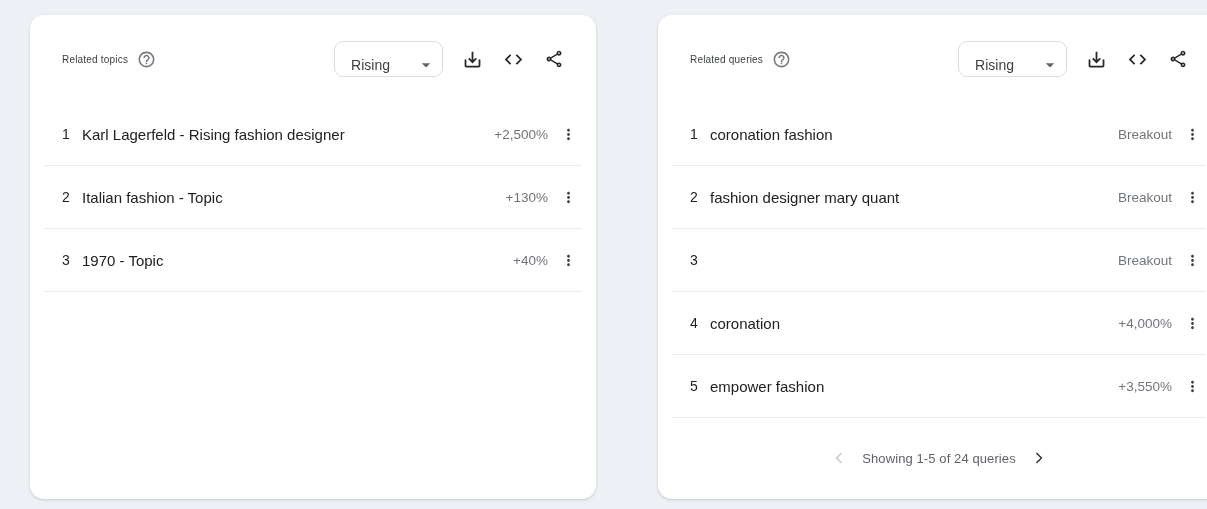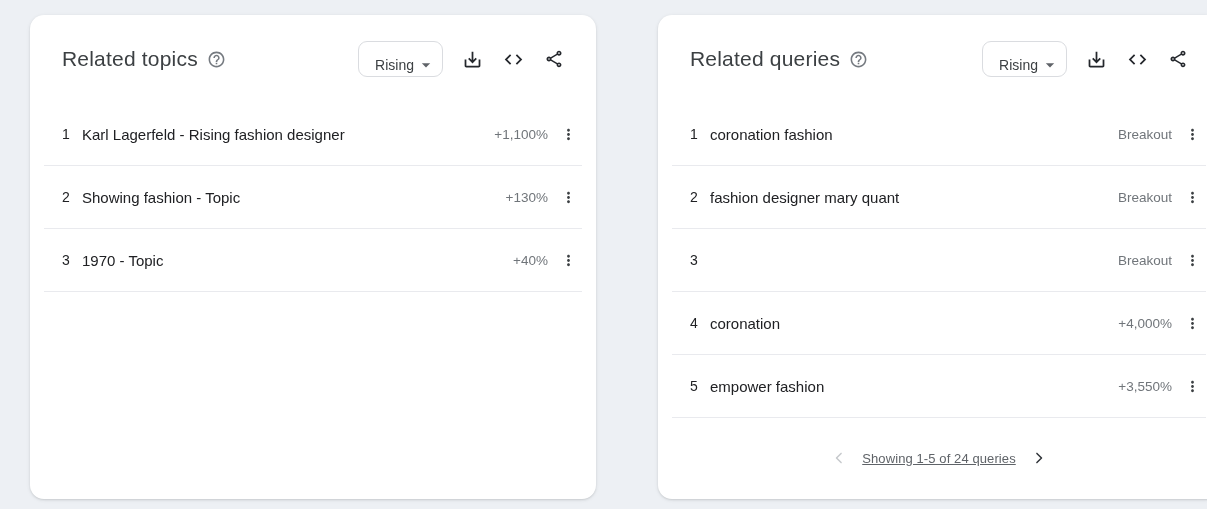--- a/index.html
+++ b/index.html
@@ -18,33 +18,33 @@
     box-shadow: 0 1px 2px rgba(60,64,67,.15), 0 1px 4px rgba(60,64,67,.08);
   }
   .panel.left  { left: 30px;  width: 566px; }
   .panel.right { left: 658px; width: 562px; }
 
   .panel-header {
     display: flex; align-items: center;
     padding: 26px 30px 0 32px; height: 62px;
   }
   .title-wrap { display: flex; align-items: center; }
-  .title { font-size: 21px; color: #3c4043; letter-spacing: .2px; }
+  .title { font-size: 10px; color: #3c4043; letter-spacing: .2px; }
   .help-btn {
     margin-left: 9px; border: none; background: none; padding: 0;
     color: #757a80; display: flex; align-items: center; cursor: pointer;
   }
   .spacer { flex: 1; }
 
   .dropdown {
     display: flex; align-items: center;
     height: 36px; padding: 12px 6px 0 16px;
     border: 1px solid #dadce0; border-radius: 9px;
     background: #fff; font-family: inherit;
-    font-size: 14px; color: #3c4043; cursor: pointer;
+    font-size: 14px; color: #3c4043; cursor: pointer; gap: 24px;
   }
   .dropdown .caret { display: flex; margin-left: 2px; color: #5f6368; }
 
   .icon-btn {
     width: 24px; height: 24px; margin-left: 17px;
     border: none; background: none; padding: 0;
     color: #24272c; cursor: pointer;
     display: flex; align-items: center; justify-content: center;
   }
 
@@ -68,21 +68,21 @@
   .pagination {
     display: flex; align-items: center; justify-content: center;
     height: 80px; gap: 12px;
   }
   .page-btn {
     width: 22px; height: 22px; border: none; background: none; padding: 0;
     display: flex; align-items: center; justify-content: center; cursor: pointer;
   }
   .page-btn.prev { color: #c6c9cc; }
   .page-btn.next { color: #2f3338; }
-  .page-text { font-size: 13px; color: #5f6368; letter-spacing: .1px; text-decoration: underline; }
+  .page-text { font-size: 13px; color: #5f6368; letter-spacing: .1px; }
 
   svg { display: block; }
 </style>
 </head>
 <body>
 
 <div class="canvas">
 
   <section class="panel left">
     <header class="panel-header">
@@ -117,30 +117,30 @@
         <svg width="20" height="20" viewBox="0 0 24 24" fill="currentColor">
             <path d="M18 16.08c-.76 0-1.44.3-1.96.77L8.91 12.7c.05-.23.09-.46.09-.7s-.04-.47-.09-.7l7.05-4.11c.54.5 1.25.81 2.04.81 1.66 0 3-1.34 3-3s-1.34-3-3-3-3 1.34-3 3c0 .24.04.47.09.7L8.04 9.81C7.5 9.31 6.79 9 6 9c-1.66 0-3 1.34-3 3s1.34 3 3 3c.79 0 1.5-.31 2.04-.81l7.12 4.16c-.05.21-.08.43-.08.65 0 1.61 1.31 2.92 2.92 2.92s2.92-1.31 2.92-2.92-1.31-2.92-2.92-2.92zm0-12.08c.55 0 1 .45 1 1s-.45 1-1 1-1-.45-1-1 .45-1 1-1zM6 13c-.55 0-1-.45-1-1s.45-1 1-1 1 .45 1 1-.45 1-1 1zm12 7.02c-.55 0-1-.45-1-1s.45-1 1-1 1 .45 1 1-.45 1-1 1z"></path>
           </svg>
       </button>
     </header>
 
     <ul class="rows">
       <li class="row">
         <span class="rank">1</span>
         <span class="label">Karl Lagerfeld - Rising fashion designer</span>
-        <span class="value">+1,100%</span>
+        <span class="value">+2,500%</span>
         <button class="more-btn">
           <svg width="17" height="17" viewBox="0 0 24 24" fill="currentColor">
               <path d="M12 8c1.1 0 2-.9 2-2s-.9-2-2-2-2 .9-2 2 .9 2 2 2zm0 2c-1.1 0-2 .9-2 2s.9 2 2 2 2-.9 2-2-.9-2-2-2zm0 6c-1.1 0-2 .9-2 2s.9 2 2 2 2-.9 2-2-.9-2-2-2z"></path>
             </svg>
         </button>
       </li>
       <li class="row">
         <span class="rank">2</span>
-        <span class="label">Showing fashion - Topic</span>
+        <span class="label">Italian fashion - Topic</span>
         <span class="value">+130%</span>
         <button class="more-btn">
           <svg width="17" height="17" viewBox="0 0 24 24" fill="currentColor">
               <path d="M12 8c1.1 0 2-.9 2-2s-.9-2-2-2-2 .9-2 2 .9 2 2 2zm0 2c-1.1 0-2 .9-2 2s.9 2 2 2 2-.9 2-2-.9-2-2-2zm0 6c-1.1 0-2 .9-2 2s.9 2 2 2 2-.9 2-2-.9-2-2-2z"></path>
             </svg>
         </button>
       </li>
       <li class="row">
         <span class="rank">3</span>
         <span class="label">1970 - Topic</span>

